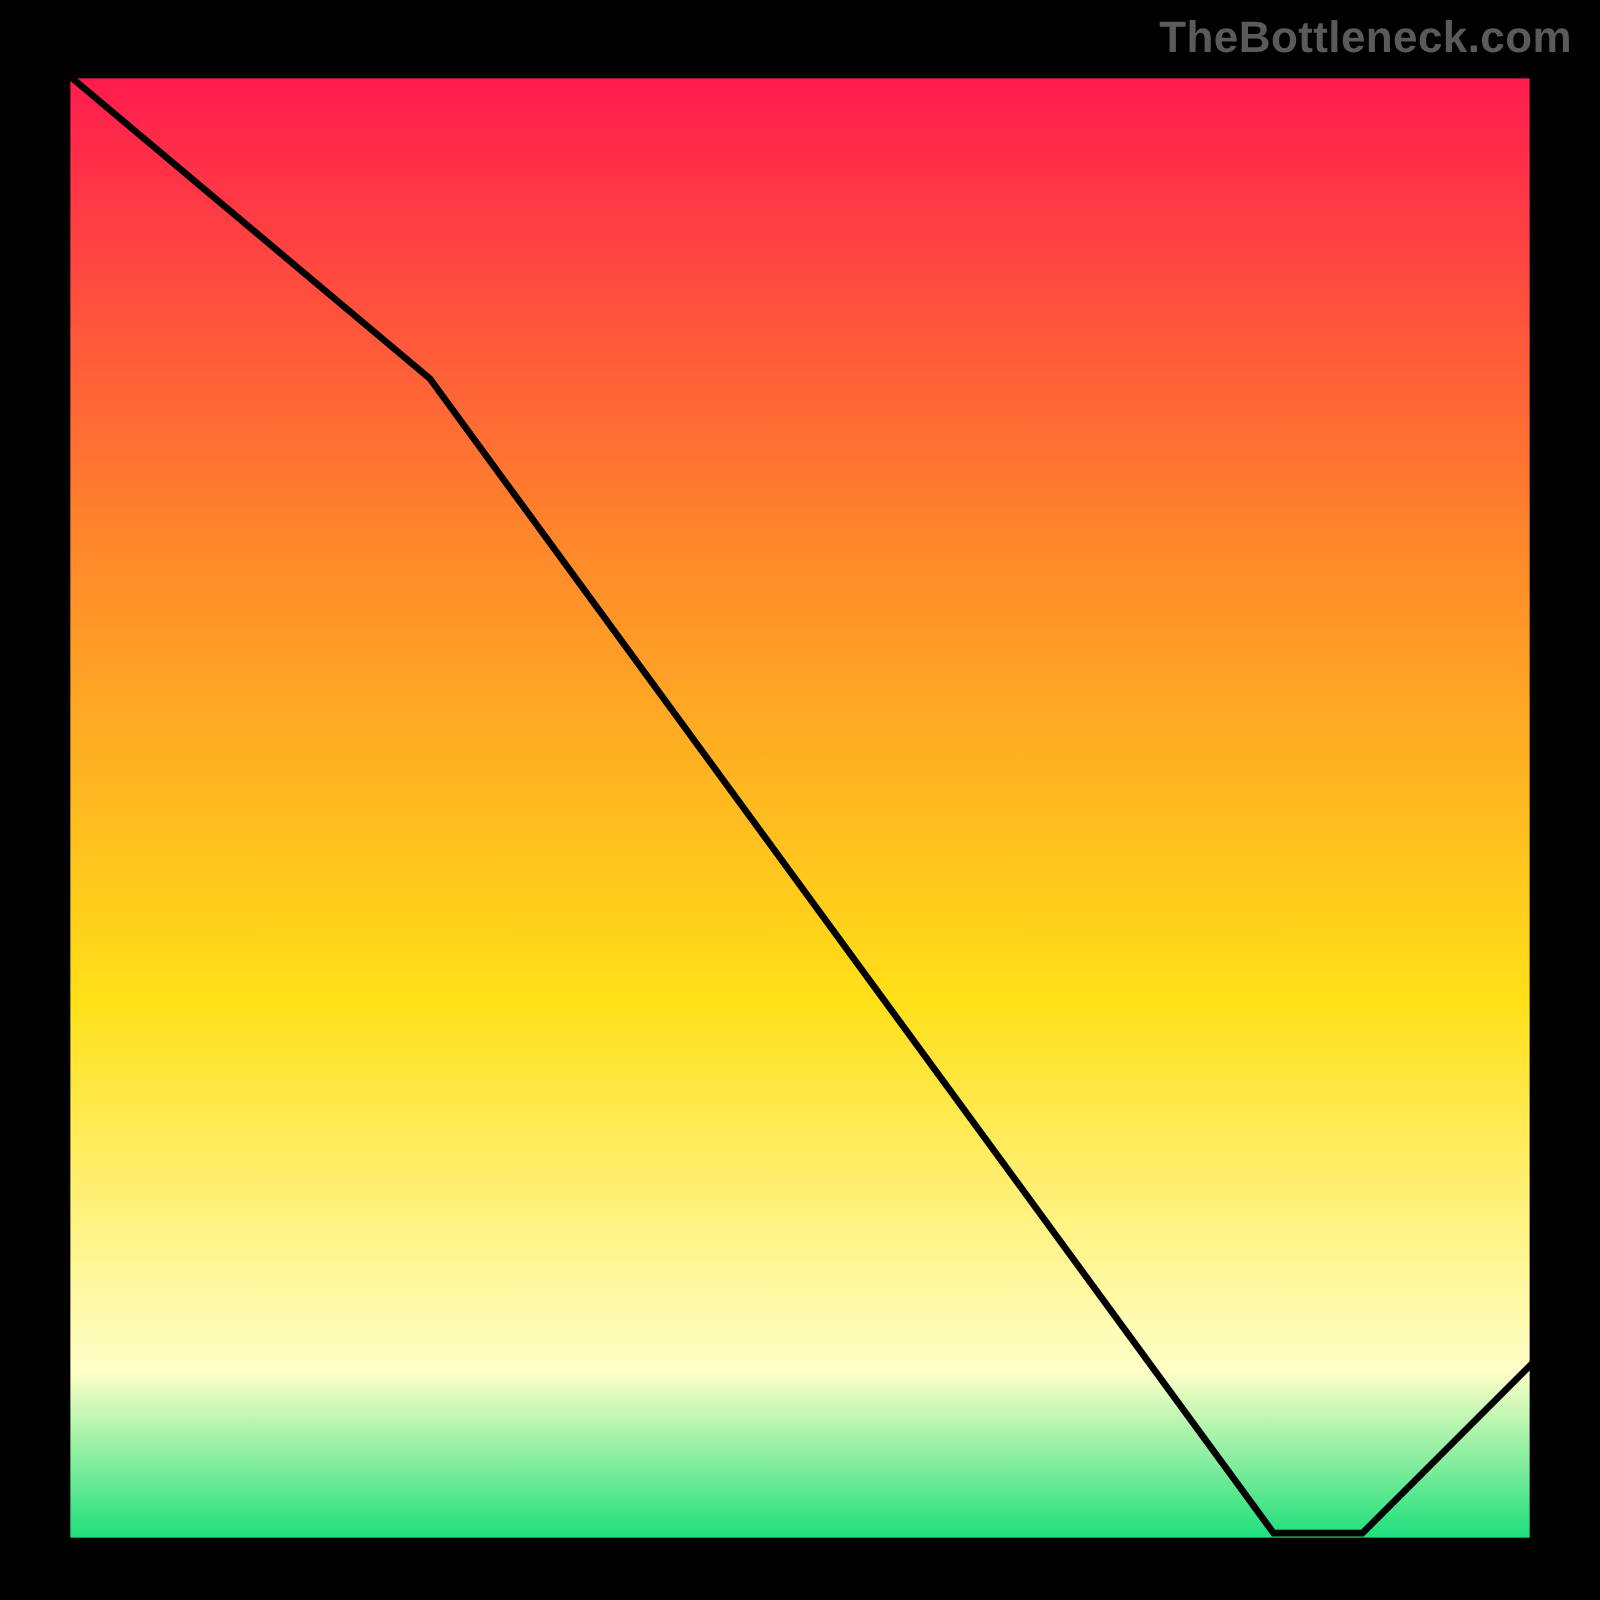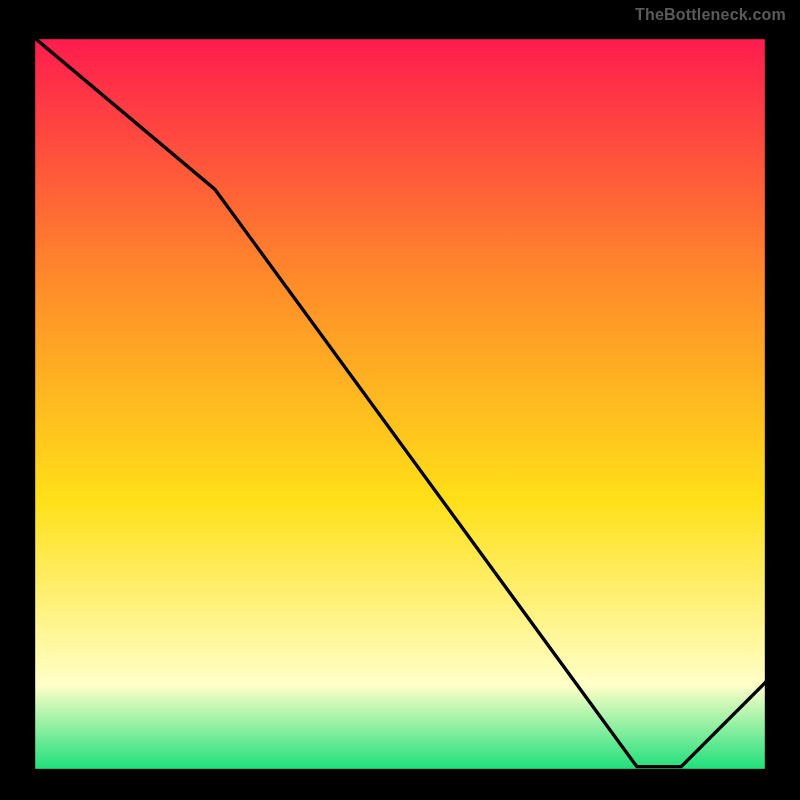--- a/index.html
+++ b/index.html
@@ -8,21 +8,21 @@
     position: relative;
     width: 800px;
     height: 800px;
     background: #000;
   }
   .watermark {
     position: absolute;
     top: 6px;
     right: 14px;
     font-family: Arial, Helvetica, sans-serif;
-    font-size: 16px;
+    font-size: 22px;
     font-weight: 600;
     color: #5a5a5a;
     letter-spacing: 0.2px;
   }
   .plot {
     position: absolute;
     left: 30px;
     top: 34px;
     width: 740px;
     height: 740px;

